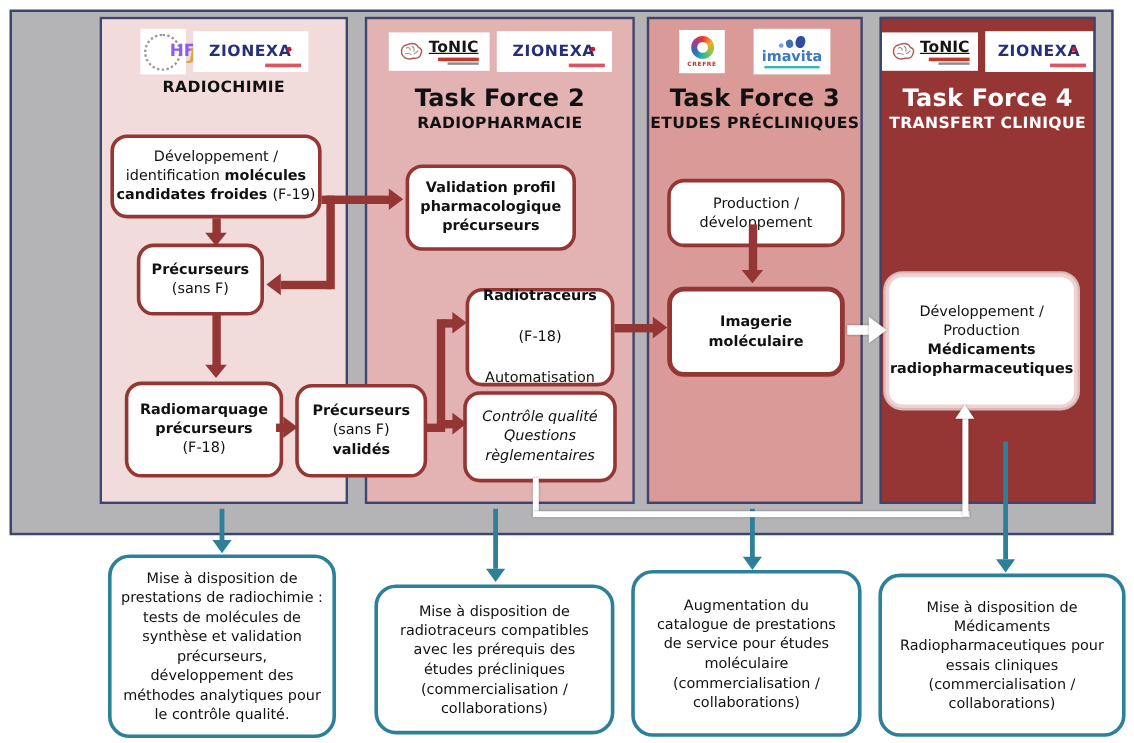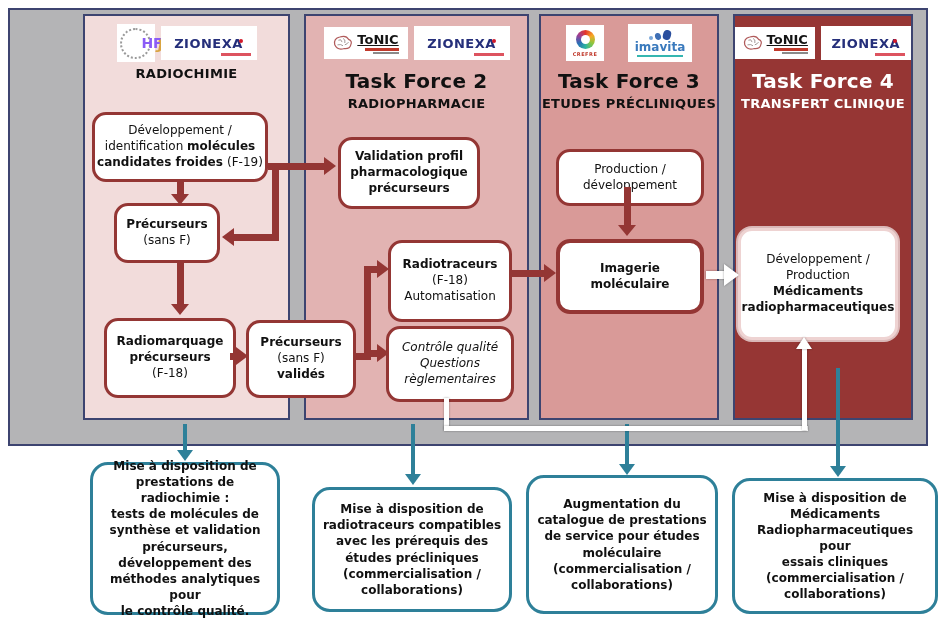--- a/index.html
+++ b/index.html
@@ -63,21 +63,21 @@
   .ah-d{border-left:9px solid transparent;border-right:9px solid transparent;border-top:11px solid var(--red);}
   .wseg{position:absolute;background:#fff;z-index:7;filter:drop-shadow(0 0 1px rgba(0,0,0,0.35));}
   .wah{position:absolute;width:0;height:0;z-index:7;filter:drop-shadow(0 0 1px rgba(0,0,0,0.35));}
   .wah-r{border-top:11px solid transparent;border-bottom:11px solid transparent;border-left:15px solid #fff;}
   .wah-u{border-left:8px solid transparent;border-right:8px solid transparent;border-bottom:12px solid #fff;}
   .tseg{position:absolute;background:var(--teal);z-index:6;}
   .tah{position:absolute;width:0;height:0;z-index:6;border-left:8px solid transparent;border-right:8px solid transparent;border-top:11px solid var(--teal);}
   
   .obox{position:absolute;background:#fff;border:3px solid var(--teal);border-radius:18px;
         display:flex;flex-direction:column;justify-content:center;align-items:center;
-        font-size:12px;line-height:1.34;box-sizing:border-box;text-align:center;padding:6px 6px;z-index:3;font-weight:bold;}
+        font-size:12px;line-height:1.34;box-sizing:border-box;text-align:center;padding:6px 6px;z-index:3;}
 </style>
 </head>
 <body>
 
 <div class="canvas">
   <div class="outer"></div>
 
   <div class="col col1">
     <div class="logorow">
       <div class="logo hf-tile">
@@ -183,21 +183,21 @@
     <div>(sans F)</div>
     <div class="b">validés</div>
   </div>
 
   <div class="fbox" style="left:338px;top:137px;width:142px;height:72px;font-weight:bold;">
     <div>Validation profil</div>
     <div>pharmacologique</div>
     <div>précurseurs</div>
   </div>
 
-  <div class="fbox" style="left:388px;top:240px;width:124px;height:82px;">
+  <div class="fbox" style="left:388px;top:240px;width:124px;height:82px;gap:18px;">
     <div class="b">Radiotraceurs</div>
     <div>(F-18)</div>
     <div>Automatisation</div>
   </div>
 
   <div class="fbox" style="left:386px;top:326px;width:128px;height:76px;font-style:italic;">
     <div>Contrôle qualité</div>
     <div>Questions</div>
     <div>règlementaires</div>
   </div>

